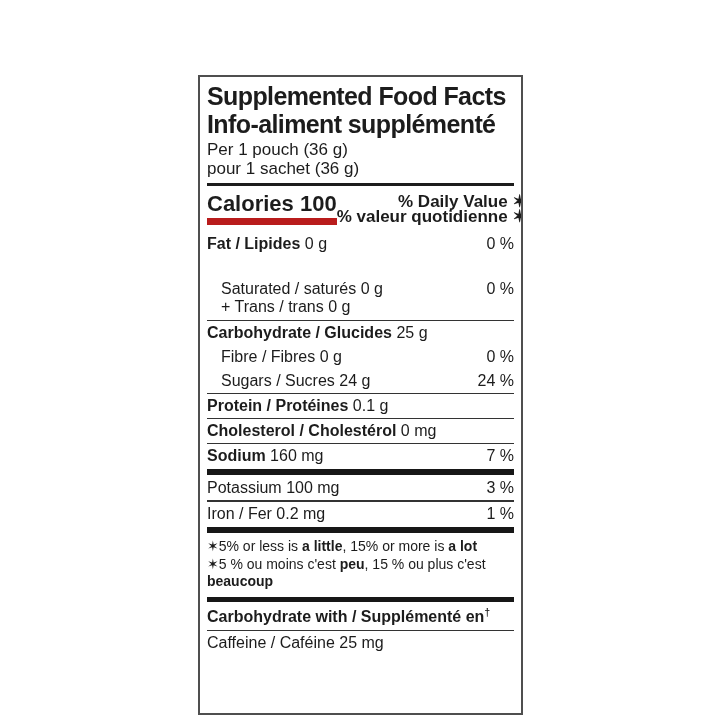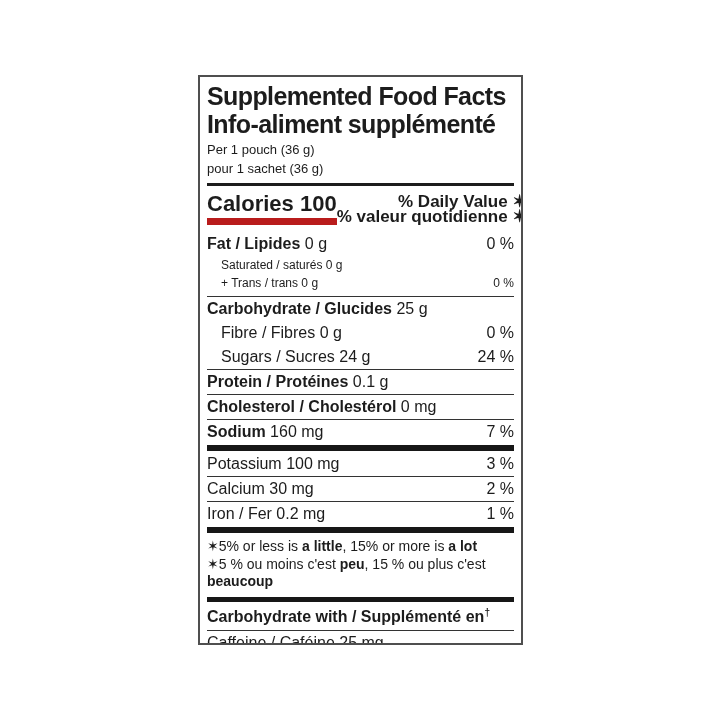--- a/index.html
+++ b/index.html
@@ -9,36 +9,36 @@
     height: 720px;
     background: #ffffff;
     font-family: "Liberation Sans", sans-serif;
     color: #1c1c1c;
   }
   .nft {
     position: absolute;
     left: 198px;
     top: 75px;
     width: 325px;
-    height: 570px;
+    height: 640px;
     box-sizing: border-box;
     border: 2px solid #4f4f4f;
     background: #ffffff;
     padding: 5px 7px 4px 7px;
     overflow: hidden;
   }
   .title {
     font-size: 25px;
     line-height: 28px;
     font-weight: bold;
     letter-spacing: -0.6px;
     margin: 0;
   }
   .serving {
-    font-size: 13px;
+    font-size: 17px;
     line-height: 19px;
   }
   .serving-block { margin-top: 2px; }
   .rule-top   { border-top: 3px solid #1c1c1c; margin-top: 5px; }
   .rule-thin  { border-top: 1px solid #333333; }
   .rule-thick { border-top: 6px solid #171717; margin: 1px 0; }
   .rule-med   { border-top: 5px solid #171717; margin: 1px 0; }
 
   .calories-row {
     display: flex;
@@ -72,24 +72,25 @@
     padding: 3px 0;
   }
   .row .name { white-space: nowrap; }
   .bold { font-weight: bold; }
   .sub { padding-left: 14px; }
   .pct { white-space: nowrap; }
 
   .sat-block {
     display: flex;
     justify-content: space-between;
-    align-items: flex-end;
+    align-items: flex-start;
     padding: 0 0 4px 0;
-    font-size: 12px;
+    font-size: 16px;
     line-height: 18px;
+    margin-top: 24px;
   }
   .sat-lines { padding-left: 14px; }
 
   .dv-note {
     font-size: 14px;
     line-height: 17.5px;
     padding: 4px 0 5px 0;
   }
   .suppl-heading {
     font-size: 16px;
@@ -166,24 +167,20 @@
     <span class="name"><span class="bold">Sodium</span><span> 160 mg</span></span>
     <span class="pct">7 %</span>
   </div>
   <div class="rule-thick"></div>
 
   <div class="row">
     <span class="name">Potassium 100 mg</span>
     <span class="pct">3 %</span>
   </div>
   <div class="rule-thin"></div>
-  <div class="row">
-    <span class="name">Calcium 30 mg</span>
-    <span class="pct">2 %</span>
-  </div>
   <div class="rule-thin"></div>
   <div class="row">
     <span class="name">Iron / Fer 0.2 mg</span>
     <span class="pct">1 %</span>
   </div>
   <div class="rule-thick"></div>
 
   <div class="dv-note">
     <div><span class="star">✶</span><span>5% or less is </span><span class="bold">a little</span><span>, 15% or more is </span><span class="bold">a lot</span></div>
     <div><span class="star">✶</span><span>5 % ou moins c'est </span><span class="bold">peu</span><span>, 15 % ou plus c'est </span><span class="bold">beaucoup</span></div>

